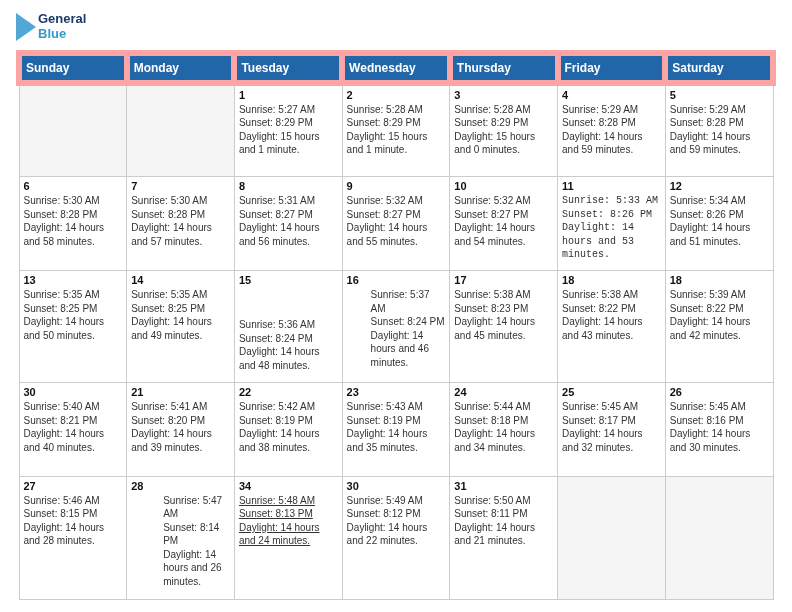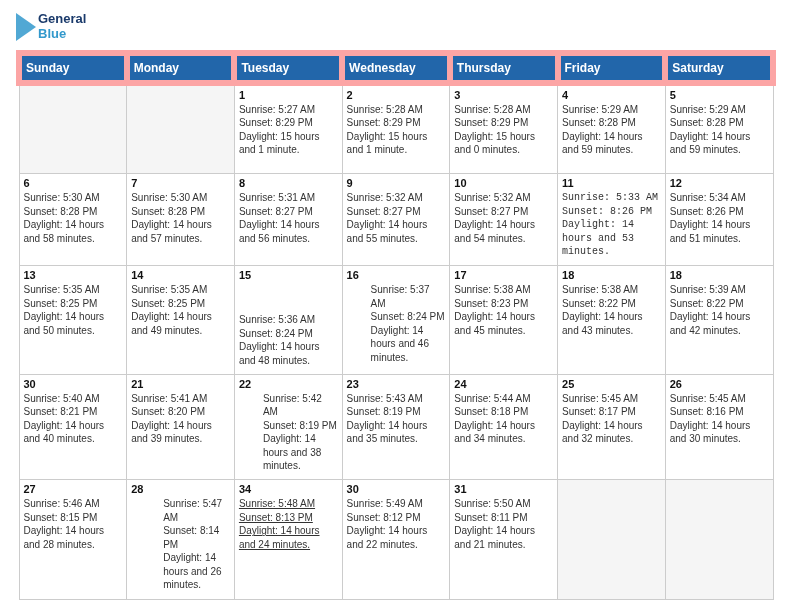--- a/index.html
+++ b/index.html
@@ -248,21 +248,21 @@
 Daylight: 14 hours and 40 minutes.</div>
           </td>
           <td>
             <span class="day-number">21</span>
             <div class="cell-text" style="white-space: pre-line;">Sunrise: 5:41 AM
 Sunset: 8:20 PM
 Daylight: 14 hours and 39 minutes.</div>
           </td>
           <td>
             <span class="day-number">22</span>
-            <div class="cell-text" style="white-space: pre-line; margin-left: 24px;">Sunrise: 5:42 AM
+            <div class="cell-text" style="white-space: pre-line;">Sunrise: 5:42 AM
 Sunset: 8:19 PM
 Daylight: 14 hours and 38 minutes.</div>
           </td>
           <td>
             <span class="day-number">23</span>
             <div class="cell-text" style="white-space: pre-line;">Sunrise: 5:43 AM
 Sunset: 8:19 PM
 Daylight: 14 hours and 35 minutes.</div>
           </td>
           <td>

